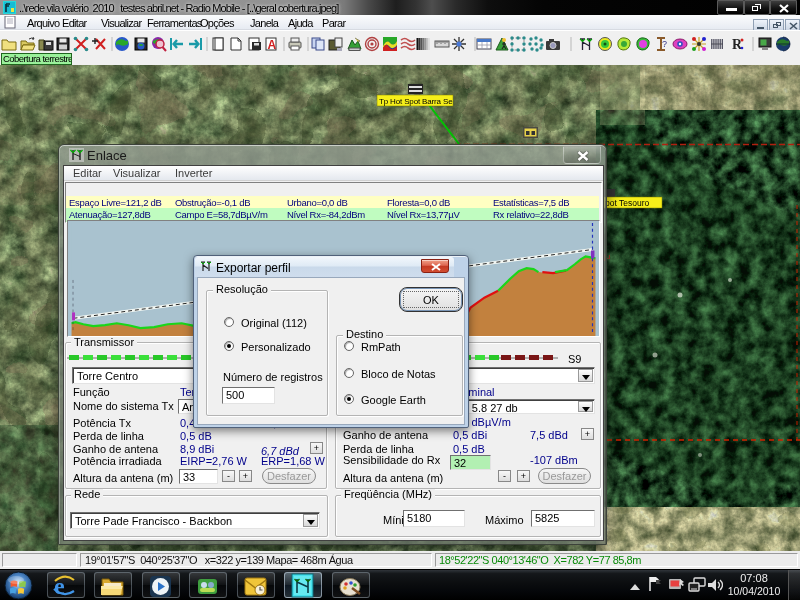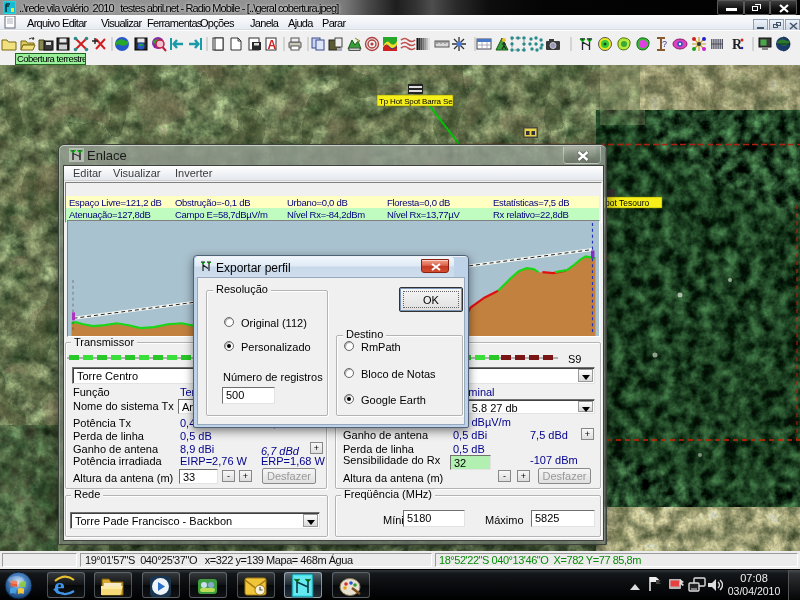--- a/index.html
+++ b/index.html
@@ -4,21 +4,21 @@
 *{margin:0;padding:0;box-sizing:border-box;}
 html,body{width:800px;height:600px;overflow:hidden;}
 body{font-family:"Liberation Sans",sans-serif;position:relative;background:#000;}
 .abs{position:absolute;}
 #titlebar{left:0;top:0;width:800px;height:15px;background:linear-gradient(to right,#959595 0%,#929292 36%,#7a7a7a 43%,#4a4a4a 46%,#1e1e1e 49.5%,#333 52%,#4e4e4e 54%,#2a2a2a 57%,#0e0e0e 61%,#040404 68%,#000 100%);z-index:30;padding-left:25px;}
 #titlebar .ttext{position:absolute;left:19px;top:1.5px;font-size:11px;letter-spacing:-0.85px;color:#000;white-space:pre;text-shadow:0 0 3px rgba(255,255,255,.75),0 0 5px rgba(255,255,255,.4);}
 #menurow{left:0;top:15px;width:800px;height:15px;background:linear-gradient(#fbfcfd,#e7ebf2);z-index:30;border-bottom:1px solid #d7dbe2;}
 .mitem{position:absolute;top:2px;font-size:11px;letter-spacing:-0.7px;color:#000;}
 #toolbar{left:0;top:30px;width:800px;height:22px;background:#f0f0f0;z-index:30;border-top:1px solid #fff;}
 #labelrow{left:0;top:52px;width:800px;height:13px;background:#f0f0f0;z-index:30;}
-#cobertura{position:absolute;left:15px;top:1px;width:71px;height:12px;background:#9af09a;border:1px solid #1e641e;font-size:9.5px;letter-spacing:-0.55px;line-height:10px;color:#000;padding-left:1px;white-space:nowrap;overflow:hidden;}
+#cobertura{position:absolute;left:1px;top:1px;width:71px;height:12px;background:#9af09a;border:1px solid #1e641e;font-size:9.5px;letter-spacing:-0.55px;line-height:10px;color:#000;padding-left:1px;white-space:nowrap;overflow:hidden;}
 #map{left:0;top:65px;width:800px;height:486px;z-index:1;}
 #statusbar{left:0;top:551px;width:800px;height:18px;background:#ececec;z-index:35;font-size:11px;letter-spacing:-0.45px;color:#111;}
 .sseg{position:absolute;top:2px;height:14px;border:1px solid;border-color:#9a9a9a #fff #fff #9a9a9a;}
 #taskbar{left:0;top:569px;width:800px;height:31px;background:linear-gradient(#30353a 0%,#14171a 12%,#0b0d0f 45%,#05070a 70%,#000 100%);z-index:40;border-top:1px solid #000;}
 .tbtn{position:absolute;top:2px;width:38px;height:26px;border:1px solid rgba(190,205,220,.35);border-radius:3px;background:linear-gradient(rgba(255,255,255,.14),rgba(255,255,255,.03) 48%,rgba(0,0,0,.25) 52%,rgba(255,255,255,.06));}
 .tbtn.active{background:linear-gradient(rgba(200,230,250,.38),rgba(140,180,210,.18) 48%,rgba(30,60,90,.3) 52%,rgba(170,210,240,.22));border-color:rgba(220,235,250,.55);}
 .tico{position:absolute;left:7px;top:1px;}
 
 #enlace{left:58px;top:144px;width:549px;height:401px;z-index:10;border-radius:6px 6px 0 0;background:linear-gradient(rgba(148,158,146,.82),rgba(122,132,120,.8) 30%,rgba(105,115,103,.8));box-shadow:0 4px 14px rgba(0,0,0,.55),inset 0 1px 0 rgba(255,255,255,.55),inset 1px 0 0 rgba(255,255,255,.25),inset -1px 0 0 rgba(0,0,0,.25);border:1px solid #3c423a;}
 #enlace .client{position:absolute;left:4px;top:20px;width:541px;height:376px;background:#f0f0f0;border:1px solid #404040;}
@@ -33,21 +33,21 @@
 #formarea{position:absolute;left:0;top:172px;width:539px;height:202px;font-size:11px;color:#000;}
 .gbox{position:absolute;border:1px solid #b4b4b4;box-shadow:1px 1px 0 #fff,inset 1px 1px 0 #fff;border-radius:2px;}
 .glabel{position:absolute;background:#f0f0f0;padding:0 3px;font-size:11px;color:#000;line-height:11px;}
 .navy{color:#00008b;}
 .combo{position:absolute;background:#fff;border:1px solid;border-color:#707070 #e3e3e3 #e3e3e3 #707070;box-shadow:inset 1px 1px 0 #404040;}
 .combo .ctext{position:absolute;left:4px;top:2px;font-size:11px;color:#000;white-space:nowrap;}
 .carrow{position:absolute;right:1px;top:1px;bottom:1px;width:15px;background:linear-gradient(#fefefe,#d8d8d8);border:1px solid #999;}
 .carrow:after{content:"";position:absolute;left:3px;top:5px;border:4px solid transparent;border-top:5px solid #000;}
 .field{position:absolute;background:#fff;border:1px solid;border-color:#707070 #e3e3e3 #e3e3e3 #707070;font-size:11px;color:#000;padding:1px 0 0 3px;}
 .sbtn{position:absolute;width:13px;height:12px;background:linear-gradient(#f8f8f8,#ddd);border:1px solid #888;font-size:9px;line-height:10px;text-align:center;color:#000;}
-.pushbtn{position:absolute;background:linear-gradient(#f6f6f6,#dfdfdf);border:1px solid #8a8a8a;border-radius:2px;font-size:11px;text-align:center;color:#000;}
+.pushbtn{position:absolute;background:linear-gradient(#f6f6f6,#dfdfdf);border:1px solid #8a8a8a;border-radius:8px;font-size:11px;text-align:center;color:#000;}
 .pushbtn.disabled{color:#9a9a9a;}
 
 #modal{left:193px;top:255px;width:276px;height:173px;z-index:20;background:#bed2e8;border:1px solid #50617a;border-radius:4px 4px 2px 2px;box-shadow:0 3px 10px rgba(0,0,0,.5),inset 0 1px 0 rgba(255,255,255,.7);}
 #modal .mtitle{position:absolute;left:1px;top:1px;width:259px;height:20px;border-radius:3px 3px 0 0;background:linear-gradient(#f2f7fc,#dfeaf5 45%,#c9d9ea 50%,#cfdded);}
 #modal .mtext{position:absolute;left:21px;top:4px;font-size:12px;color:#000;}
 #modal .mclient{position:absolute;left:3px;top:21px;width:268px;height:148px;background:#f0f0f0;border:1px solid #98a8bc;}
 #mclose{position:absolute;right:5px;top:2px;width:28px;height:14px;background:linear-gradient(#f0a088,#dd6650 45%,#c33822 50%,#d24d30);border:1px solid #8a2012;border-radius:0 0 3px 3px;box-shadow:inset 0 1px 0 rgba(255,255,255,.5);}
 .radio{position:absolute;width:10px;height:10px;border-radius:50%;background:#fff;border:1px solid #666;box-shadow:inset 1px 1px 1px rgba(0,0,0,.35);}
 .radio.sel:after{content:"";position:absolute;left:2px;top:2px;width:4px;height:4px;border-radius:50%;background:#000;}
 .rlabel{position:absolute;font-size:11px;color:#000;white-space:nowrap;}
@@ -721,16 +721,16 @@
   <svg class="abs" style="left:688px;top:7px" width="18" height="16">
       <rect x="6" y="1" width="11" height="8" rx="1" fill="none" stroke="#ddd" stroke-width="1.4"></rect>
       <rect x="1" y="6" width="10" height="8" rx="1" fill="#222" stroke="#ddd" stroke-width="1.4"></rect>
       <path d="M3 12 h6" stroke="#ddd"></path>
     </svg>
   <svg class="abs" style="left:707px;top:7px" width="16" height="16">
       <path d="M1 6 h4 l4 -4 v12 l-4 -4 h-4 Z" fill="#ddd"></path>
       <path d="M11 5 q3 3 0 6 M13 3 q5 5 0 10" stroke="#ddd" stroke-width="1.3" fill="none"></path>
     </svg>
   <div class="abs" style="left:725px;top:2px;width:58px;text-align:center;color:#f0f0f0;font-size:11px;">07:08</div>
-  <div class="abs" style="left:722px;top:15px;width:64px;text-align:center;color:#f0f0f0;font-size:10.5px;">03/04/2010</div>
+  <div class="abs" style="left:722px;top:15px;width:64px;text-align:center;color:#f0f0f0;font-size:10.5px;">10/04/2010</div>
   <div class="abs" style="left:788px;top:0;width:1px;height:31px;background:#555;"></div>
   <div class="abs" style="left:789px;top:0;width:11px;height:31px;background:linear-gradient(rgba(255,255,255,.12),rgba(255,255,255,.02));"></div>
 </div>
 
 </body></html>

